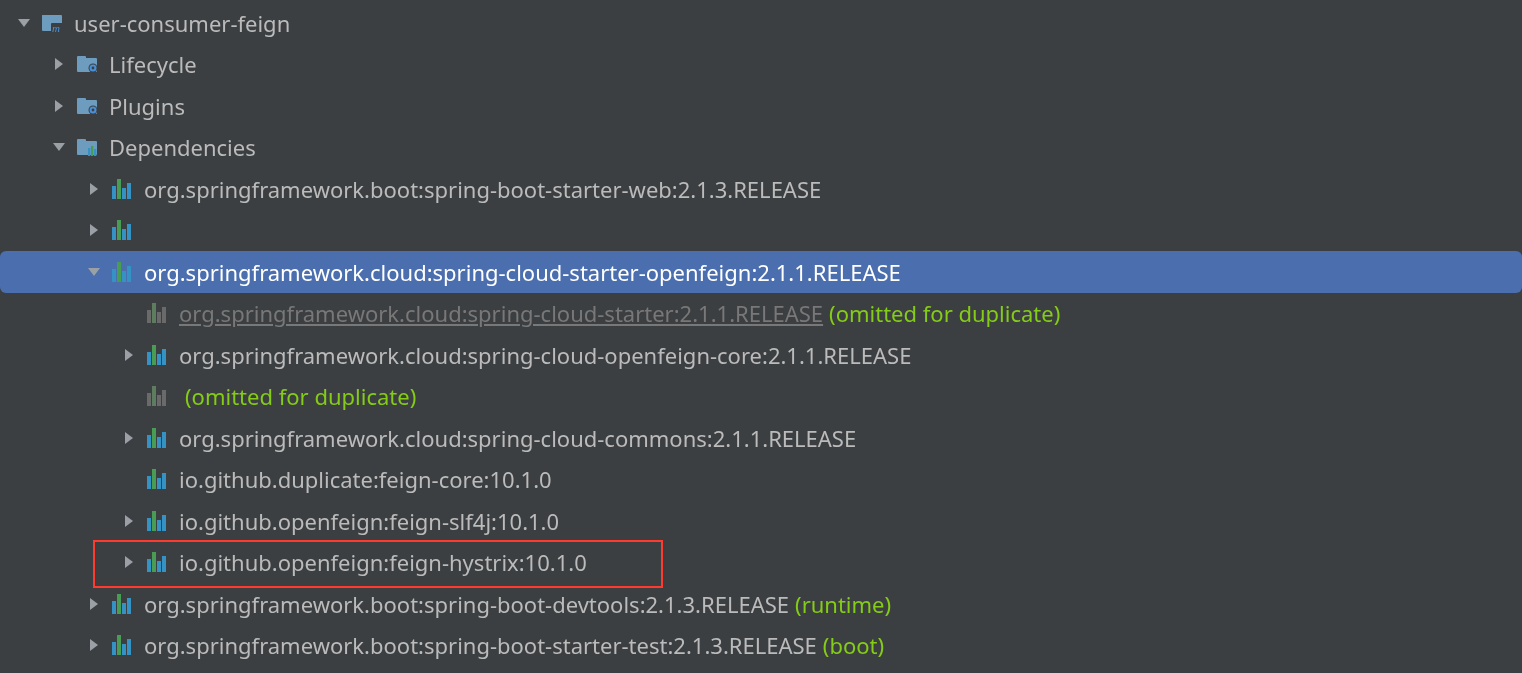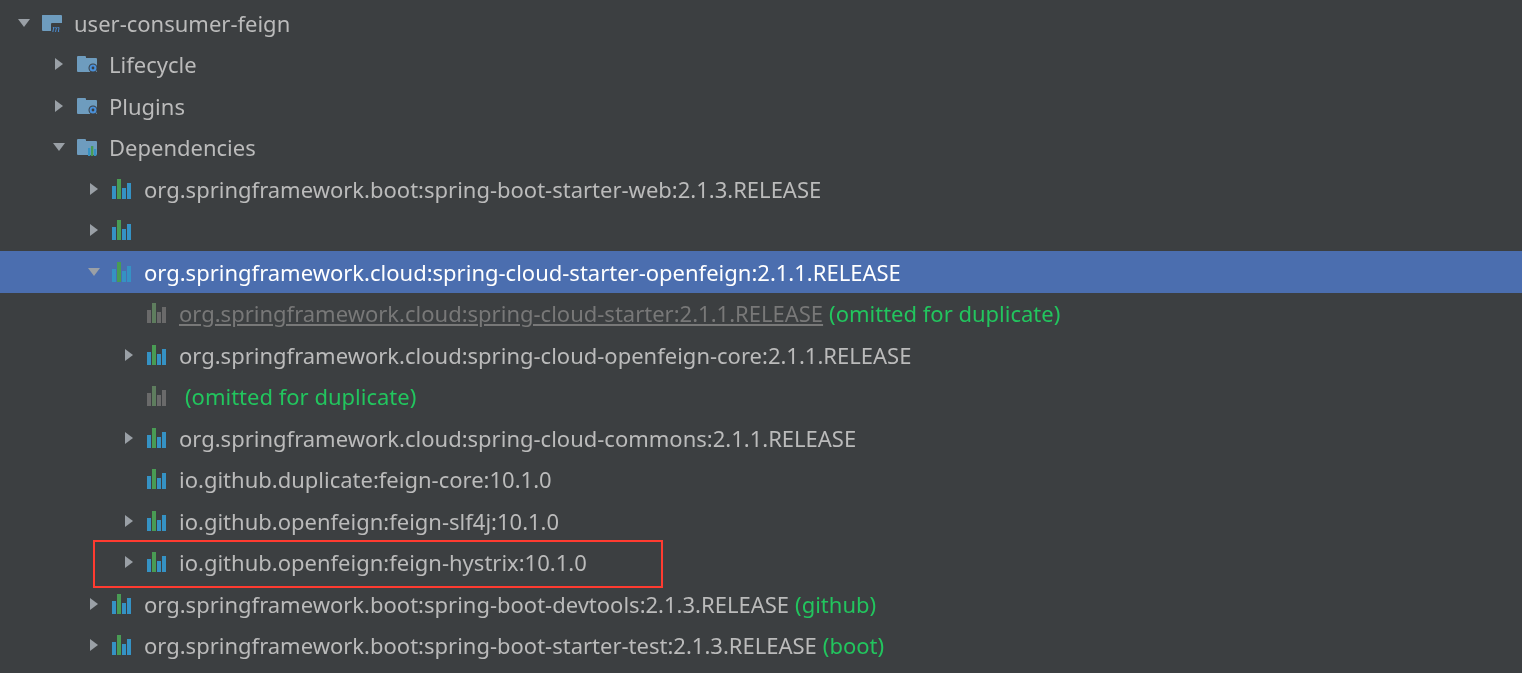--- a/index.html
+++ b/index.html
@@ -18,20 +18,21 @@
   }
   .row {
     display: flex;
     align-items: center;
     height: 41.5px;
     white-space: nowrap;
     position: relative;
   }
   .row.selected {
     background: #4b6eaf;
+    border-radius: 6px;
   }
   .row.selected .label,
   .row.selected .suffix {
     color: #ffffff;
   }
   .row.highlight-box::after {
     content: "";
     position: absolute;
     left: 93px;
     top: -2px;
@@ -64,21 +65,21 @@
     margin-right: 10px;
   }
   .label {
     color: #bbbbbb;
   }
   .label.dim {
     color: #787878;
     text-decoration: underline;
   }
   .suffix {
-    color: #22c55e;
+    color: #84cc16;
     margin-left: 6px;
   }
   
   .bars-icon svg rect.b1 { fill: #3592c4; }
   .bars-icon svg rect.b2 { fill: #499c54; }
   .bars-icon svg rect.b3 { fill: #3592c4; }
   .bars-icon svg rect.b4 { fill: #3592c4; }
   .bars-icon.dim svg rect.b1,
   .bars-icon.dim svg rect.b3,
   .bars-icon.dim svg rect.b4 { fill: #6a6a6a; }
@@ -311,21 +312,21 @@
       </span>
       <span class="icon bars-icon">
         <svg width="22" height="22" viewBox="0 0 22 22">
           <rect class="b1" x="1" y="8" width="4" height="13"></rect>
           <rect class="b2" x="6" y="1" width="4" height="20"></rect>
           <rect class="b3" x="11" y="10" width="4" height="11"></rect>
           <rect class="b4" x="16" y="5" width="4" height="16"></rect>
         </svg>
       </span>
       <span class="label">org.springframework.boot:spring-boot-devtools:2.1.3.RELEASE</span>
-      <span class="suffix">(github)</span>
+      <span class="suffix">(runtime)</span>
     </div>
     <div class="row">
       <span class="indent" style="width: 84px;"></span>
       <span class="arrow">
         <svg width="14" height="14" viewBox="0 0 14 14" class="">
           <use href="#arrow-right"></use>
         </svg>
       </span>
       <span class="icon bars-icon">
         <svg width="22" height="22" viewBox="0 0 22 22">

